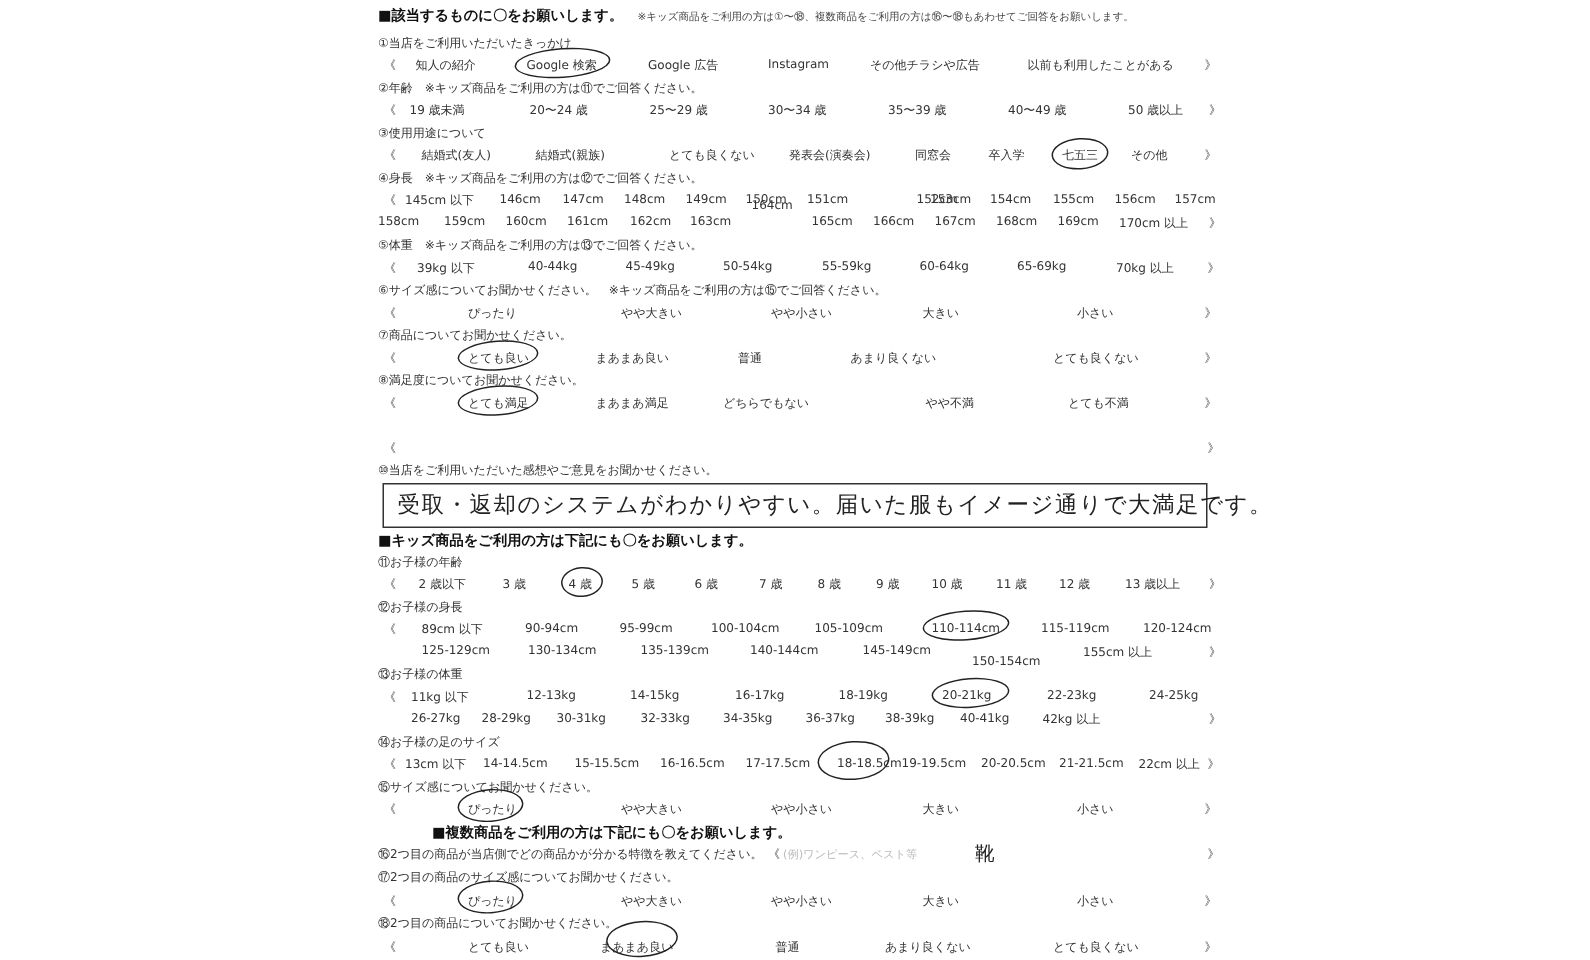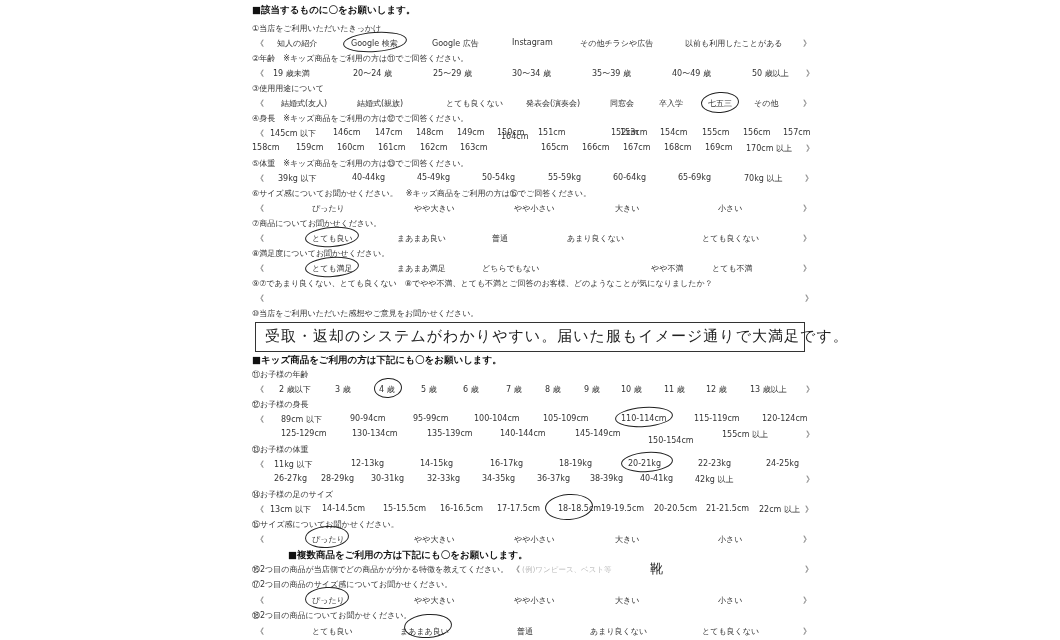--- a/index.html
+++ b/index.html
@@ -16,20 +16,21 @@
   .comment-box { position:absolute; left:255px; top:322px; width:550px; height:30px; border:1.5px solid #333; box-sizing:border-box; }
   .hand { font-family:"DejaVu Serif", serif; font-size:15px; color:#222; letter-spacing:1px; }
   .faint { color:#bbb; font-size:7.5px; }
 </style>
 </head>
 <body>
 
 <div class="page">
 
   <div class="abs h" style="left:252px;top:4px;">■該当するものに〇をお願いします。</div>
+  <div class="abs note" style="left:425px;top:6px;">※キッズ商品をご利用の方は①〜⑱、複数商品をご利用の方は⑯〜⑱もあわせてご回答をお願いします。</div>
 
   <div class="abs q" style="left:252px;top:23px;">①当店をご利用いただいたきっかけ</div>
   <div class="abs br" style="left:256px;top:38px;">《</div>
   <div class="abs opt" style="left:277px;top:38px;">知人の紹介</div>
   <div class="abs opt" style="left:351px;top:38px;">Google 検索</div>
   <div class="circle" style="left:343px;top:32px;width:62px;height:18px;"></div>
   <div class="abs opt" style="left:432px;top:38px;">Google 広告</div>
   <div class="abs opt" style="left:512px;top:38px;">Instagram</div>
   <div class="abs opt" style="left:580px;top:38px;text-align:center;">その他チラシや広告</div>
   <div class="abs opt" style="left:685px;top:38px;">以前も利用したことがある</div>
@@ -119,25 +120,24 @@
   <div class="abs opt" style="left:567px;top:233px;">あまり良くない</div>
   <div class="abs opt" style="left:702px;top:233px;">とても良くない</div>
   <div class="abs br" style="left:803px;top:233px;">》</div>
 
   <div class="abs q" style="left:252px;top:248px;">⑧満足度についてお聞かせください。</div>
   <div class="abs br" style="left:256px;top:263px;">《</div>
   <div class="abs opt" style="left:312px;top:263px;">とても満足</div>
   <div class="circle" style="left:305px;top:257px;width:52px;height:18px;"></div>
   <div class="abs opt" style="left:397px;top:263px;">まあまあ満足</div>
   <div class="abs opt" style="left:482px;top:263px;">どちらでもない</div>
-  <div class="abs opt" style="left:651px;top:263px;">やや不満</div>
+  <div class="abs opt" style="left:617px;top:263px;">やや不満</div>
   <div class="abs opt" style="left:712px;top:263px;">とても不満</div>
   <div class="abs br" style="left:803px;top:263px;">》</div>
 
-  <div class="abs q" style="left:252px;top:278px;">⑨⑦であまり良くない、とても良くない　⑧でやや不満、とても不満とご回答のお客様、どのようなことが気になりましたか？</div>
   <div class="abs br" style="left:256px;top:293px;">《</div>
   <div class="abs opt" style="left:275px;top:293px;"></div>
   <div class="abs br" style="left:805px;top:293px;">》</div>
 
   <div class="abs q" style="left:252px;top:308px;">⑩当店をご利用いただいた感想やご意見をお聞かせください。</div>
   <div class="comment-box"></div>
   <div class="abs hand" style="left:265px;top:327px;">受取・返却のシステムがわかりやすい。届いた服もイメージ通りで大満足です。</div>
 
   <div class="abs h" style="left:252px;top:354px;">■キッズ商品をご利用の方は下記にも〇をお願いします。</div>
 

